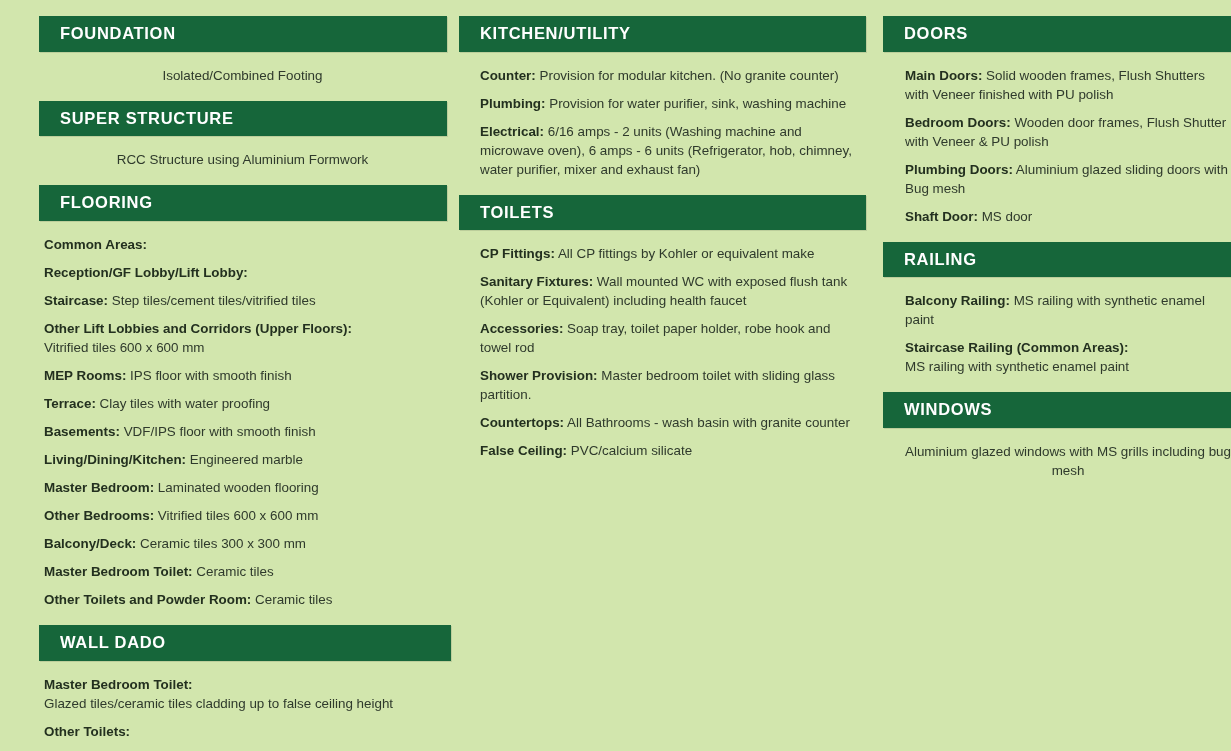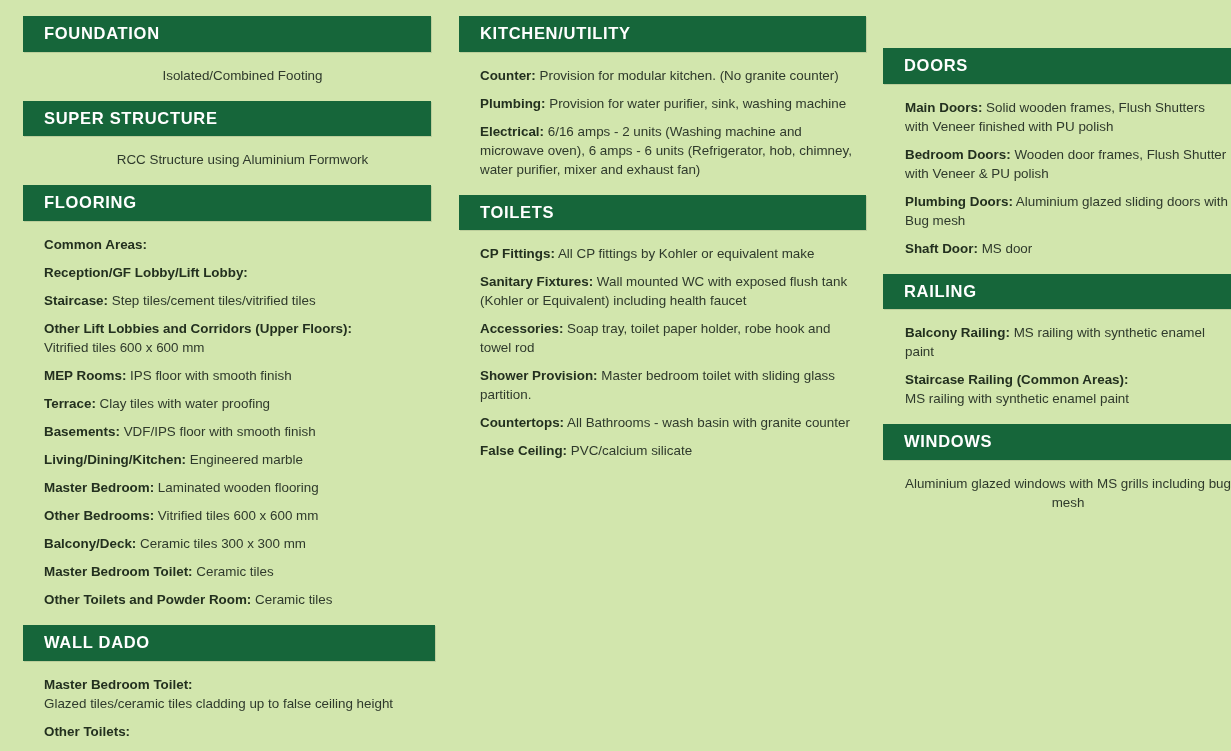--- a/index.html
+++ b/index.html
@@ -25,36 +25,36 @@
     display: flex;
     align-items: flex-start;
     position: relative;
     z-index: 2;
   }
   .col {
     box-sizing: border-box;
   }
   .col-1 { width: 441px; padding-left: 23px; }
   .col-2 { width: 420px; padding-left: 18px; }
-  .col-3 { width: 370px; padding-left: 22px; margin-top: 32px; }
+  .col-3 { width: 370px; padding-left: 22px; }
 
   .section { margin-bottom: 0; }
 
   .section-header {
     background: #16663a;
     color: #ffffff;
     font-size: 16.5px;
     font-weight: bold;
     letter-spacing: 0.7px;
     padding: 9px 0 10px 21px;
     line-height: 1;
     margin-bottom: 14px;
     box-shadow: 1px 1px 0 rgba(0,0,0,0.10);
   }
-  .col-1 .section-header { width: 387px; }
+  .col-1 .section-header { width: 387px; margin-left: 16px; }
   .col-1 .section.wall-dado .section-header { width: 391px; }
   .col-2 .section-header { width: 386px; }
   .col-3 .section-header { width: 338px; }
 
   .items {
     padding: 0 0 0 21px;
     margin-bottom: 16px;
   }
   .col-2 .items { padding-left: 21px; }
   .col-3 .items { padding-left: 22px; }

